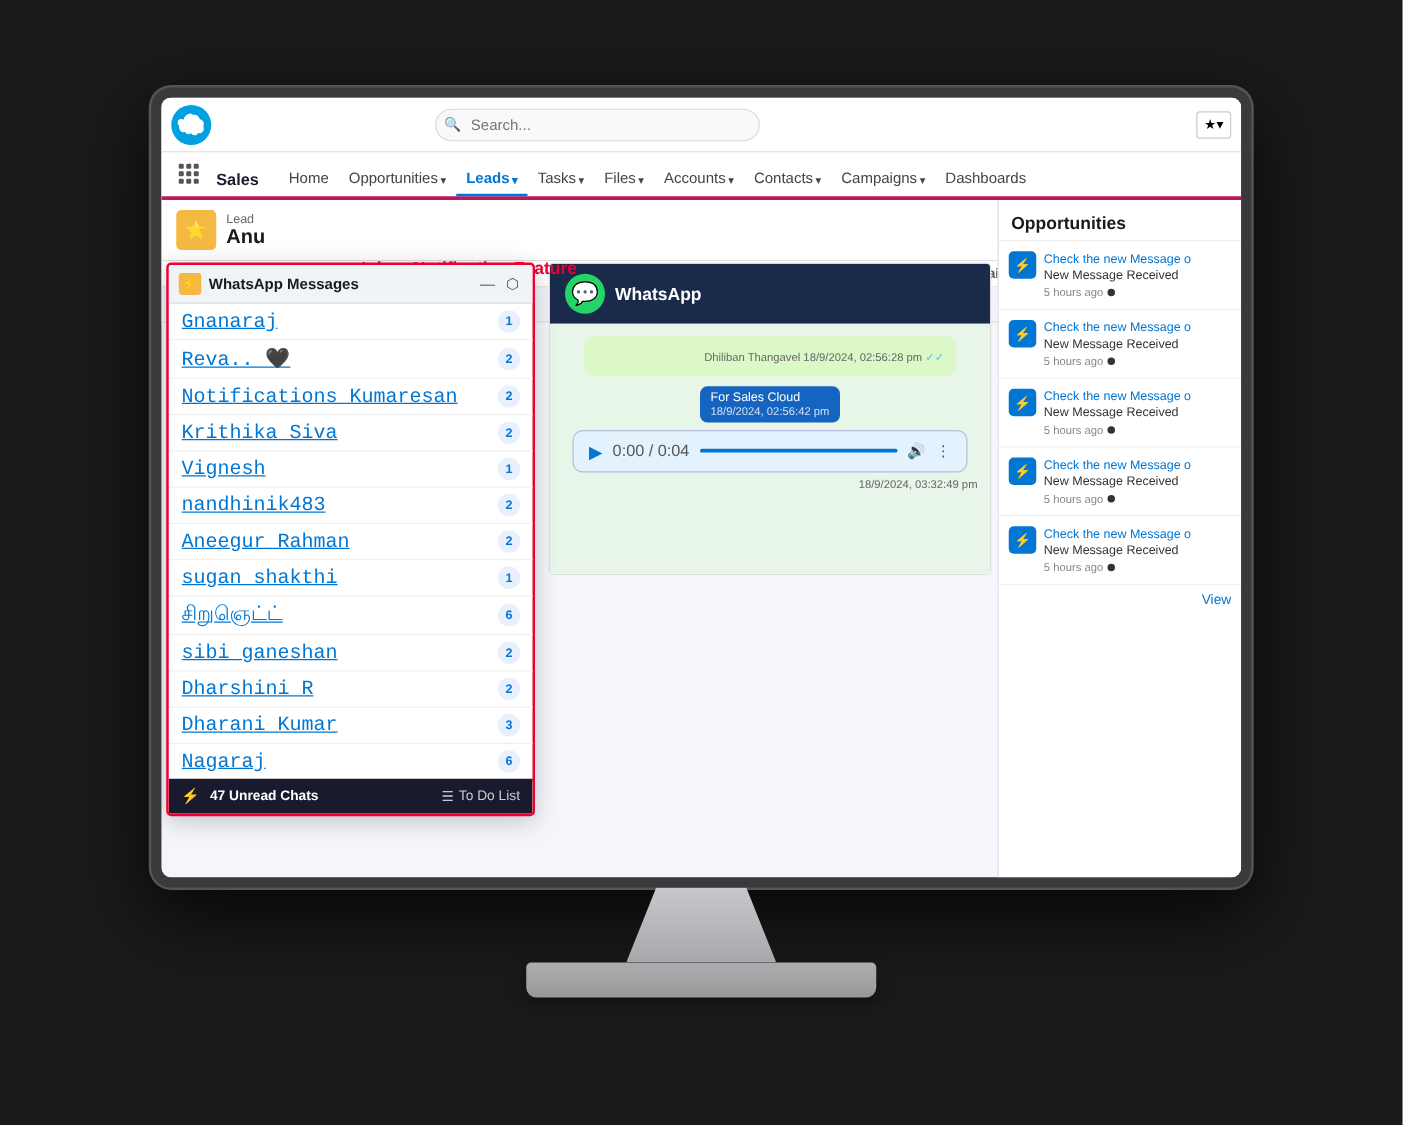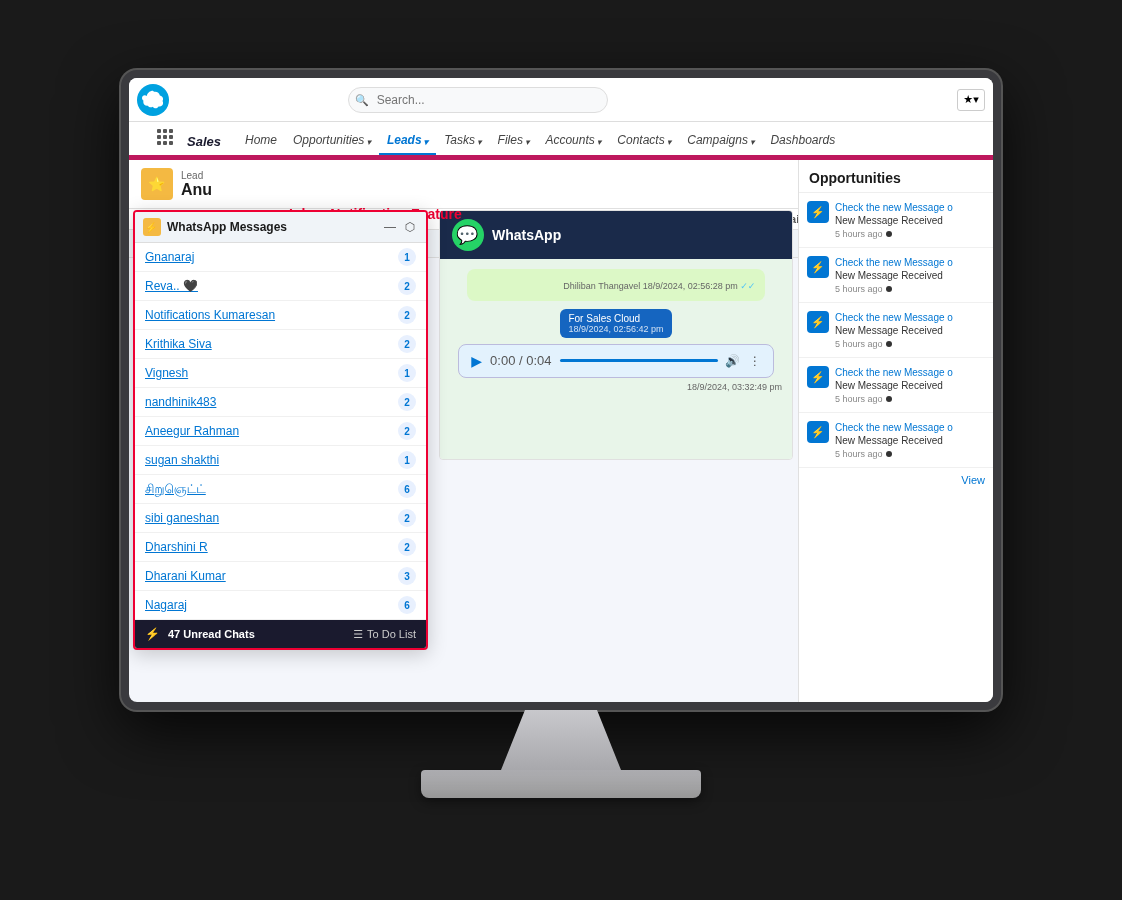--- a/index.html
+++ b/index.html
@@ -112,24 +112,23 @@
       font-size: 11px;
       cursor: pointer;
     }
 
     
     .sf-nav {
       background: white;
       height: 38px;
       display: flex;
       align-items: flex-end;
-      border-bottom: 5px solid #be185d;
-      padding: 0 22px;
+      border-bottom: 3px solid #be185d;
+      padding: 0 8px;
       gap: 0;
-      font-style: italic;
     }
     .nav-app-launcher {
       width: 28px;
       height: 28px;
       display: flex;
       align-items: center;
       justify-content: center;
       cursor: pointer;
       margin-right: 4px;
       margin-bottom: 4px;
@@ -337,23 +336,24 @@
     }
     .wp-list-item {
       display: flex;
       align-items: center;
       padding: 5px 10px;
       border-bottom: 1px solid #f0f0f0;
       cursor: pointer;
     }
     .wp-name {
       flex: 1;
-      font-size: 12px;
+      font-size: 16px;
       color: #0176d3;
       text-decoration: underline;
+      font-family: Liberation Mono, monospace;
     }
     .wp-badge {
       width: 18px;
       height: 18px;
       background: #e8f0fe;
       border-radius: 50%;
       display: flex;
       align-items: center;
       justify-content: center;
       font-size: 10px;

